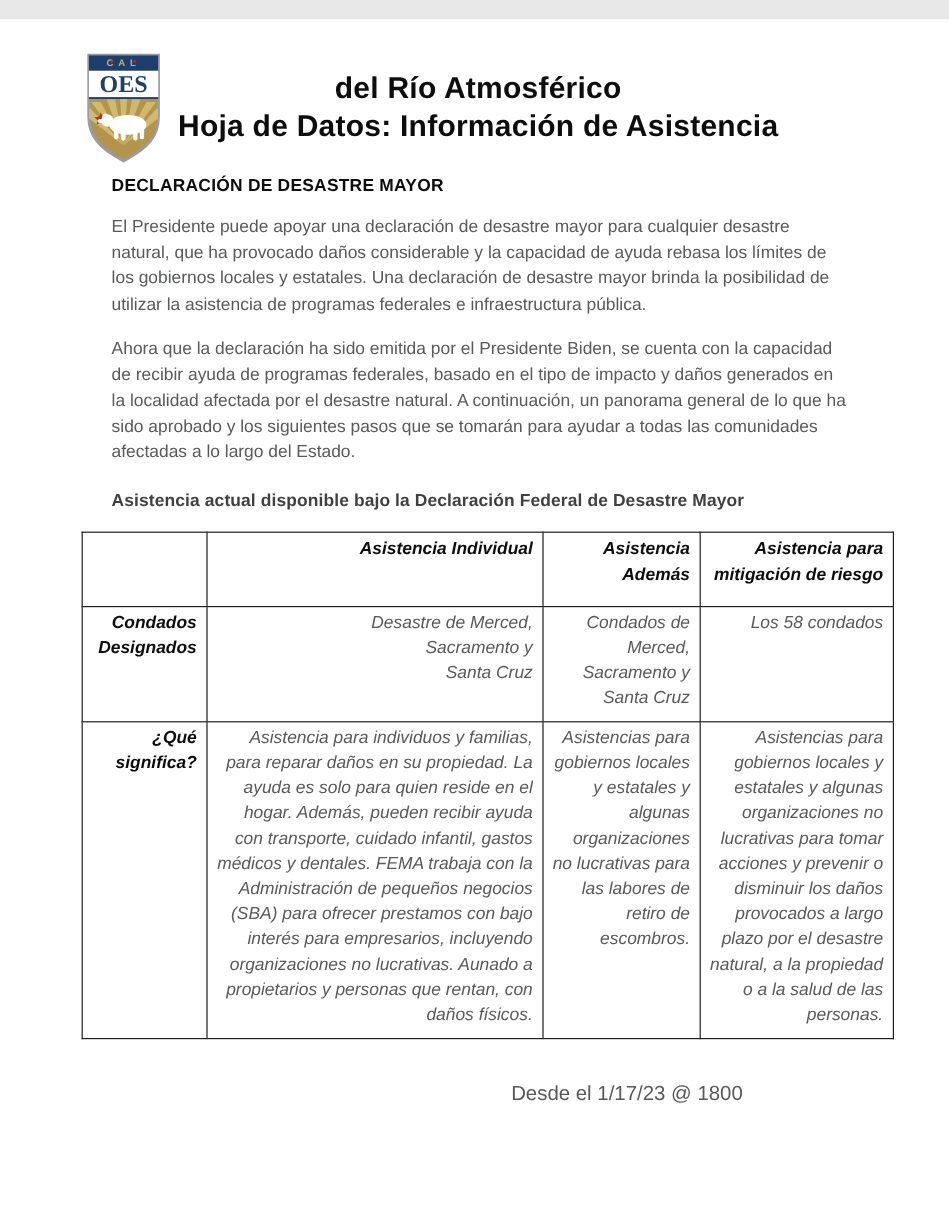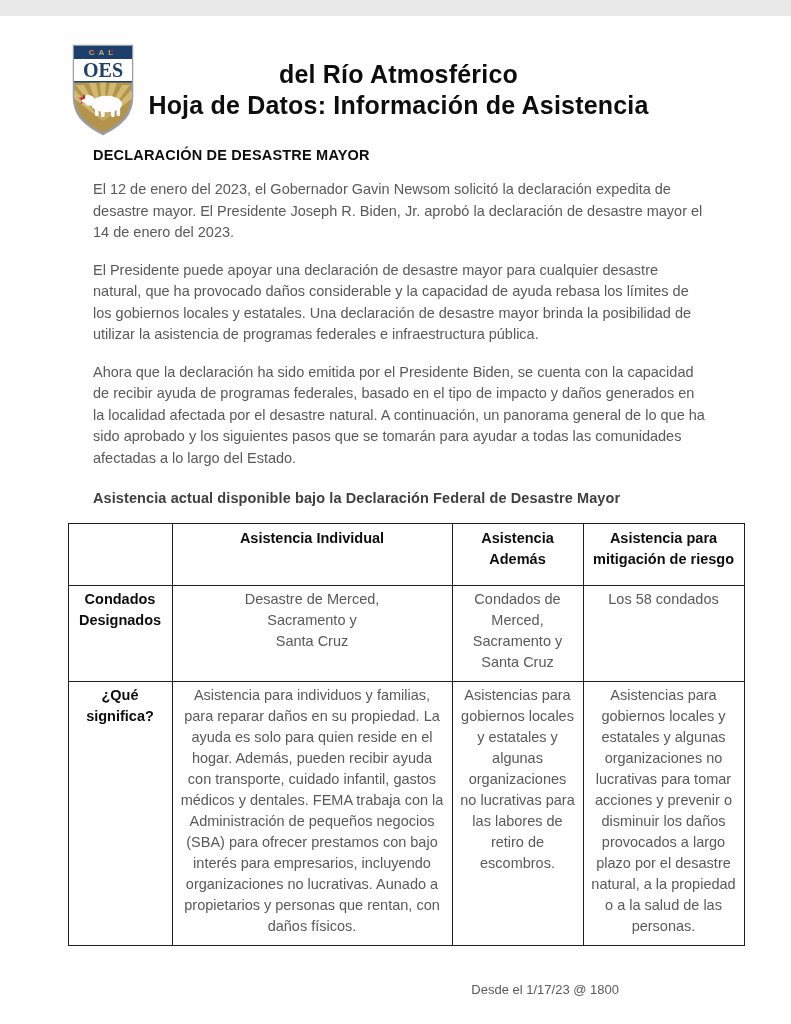--- a/index.html
+++ b/index.html
@@ -25,32 +25,32 @@
   }
   .para { margin-top:16px; font-size:14.5px; line-height:21.5px; color:#58595b; max-width:616px; }
   .table-heading {
     margin-top:21px; font-size:14.5px; font-weight:bold; color:#404040; letter-spacing:0.1px;
   }
   
   table.grid {
     margin:17px 0 0 -25px; width:676px; border-collapse:collapse; table-layout:fixed;
   }
   .grid td, .grid th {
-    border:1px solid #1f1f1f; vertical-align:top; text-align:center;
-    font-size:14.5px; line-height:21px; padding:3px 8px 8px 7px;
+    border:1px solid #1f1f1f; vertical-align:top; text-align:right;
+    font-size:14.5px; line-height:21px; padding:3px 8px 8px 7px;font-style:italic;
   }
   .grid th { font-weight:bold; color:#0d0d0d; padding-top:4px; }
   .grid td.rowlabel { font-weight:bold; color:#0d0d0d; }
   .grid td.body { color:#58595b; white-space:pre-line; }
   .hdr-row th { height:62px; }
   .row-counties td { height:79px; }
   
   .footer {
     margin-top:36px; text-align:right; padding-right:86px;
-    font-size:13px; color:#58595b;
+    font-size:17px; color:#58595b;
   }
 </style>
 </head>
 <body>
 
 <div class="page">
 
   <div class="hdr">
     <svg class="logo" viewBox="0 0 66 93" xmlns="http://www.w3.org/2000/svg">
       <defs>
@@ -91,21 +91,20 @@
     </svg>
     <div class="title-block">
       <div class="title-line">del Río Atmosférico</div>
       <div class="title-line">Hoja de Datos: Información de Asistencia</div>
     </div>
   </div>
 
   <div class="main">
     <div class="sec-heading">DECLARACIÓN DE DESASTRE MAYOR</div>
 
-    <p class="para">El 12 de enero del 2023, el Gobernador Gavin Newsom solicitó la declaración expedita de desastre mayor. El Presidente Joseph R. Biden, Jr. aprobó la declaración de desastre mayor el 14 de enero del 2023.</p>
     <p class="para">El Presidente puede apoyar una declaración de desastre mayor para cualquier desastre natural, que ha provocado daños considerable y la capacidad de ayuda rebasa los límites de los gobiernos locales y estatales. Una declaración de desastre mayor brinda la posibilidad de utilizar la asistencia de programas federales e infraestructura pública.</p>
     <p class="para">Ahora que la declaración ha sido emitida por el Presidente Biden, se cuenta con la capacidad de recibir ayuda de programas federales, basado en el tipo de impacto y daños generados en la localidad afectada por el desastre natural. A continuación, un panorama general de lo que ha sido aprobado y los siguientes pasos que se tomarán para ayudar a todas las comunidades afectadas a lo largo del Estado.</p>
 
     <div class="table-heading">Asistencia actual disponible bajo la Declaración Federal de Desastre Mayor</div>
 
     <table class="grid">
       <colgroup>
         <col style="width:104px">
           <col style="width:280px">
         <col style="width:131px">

